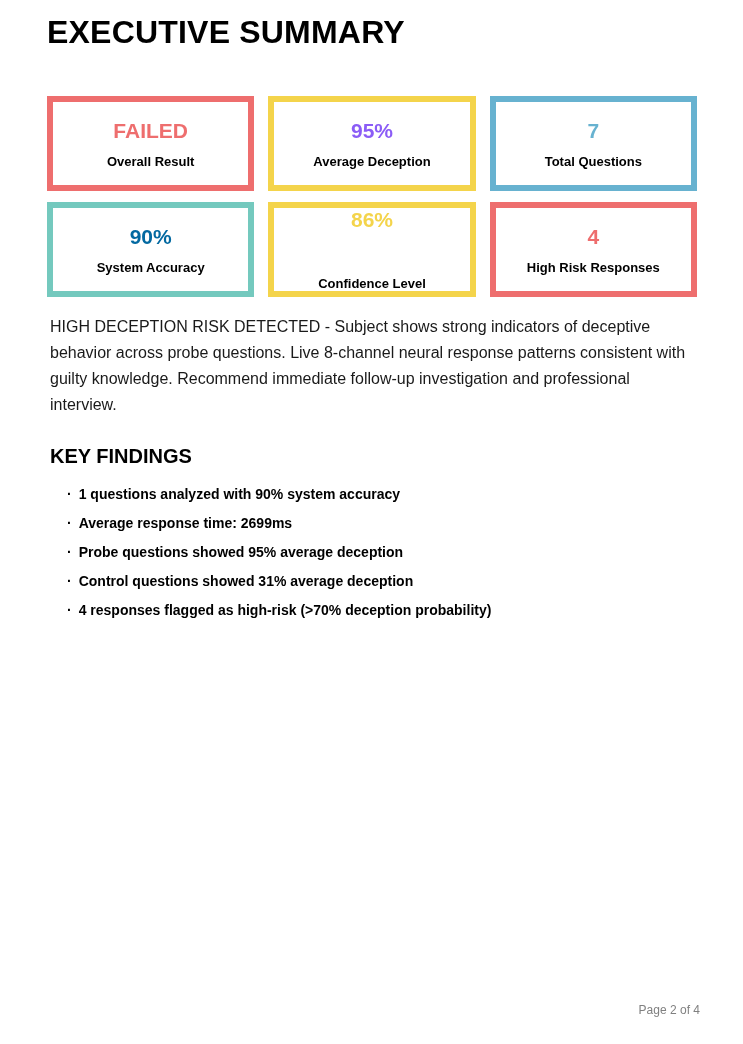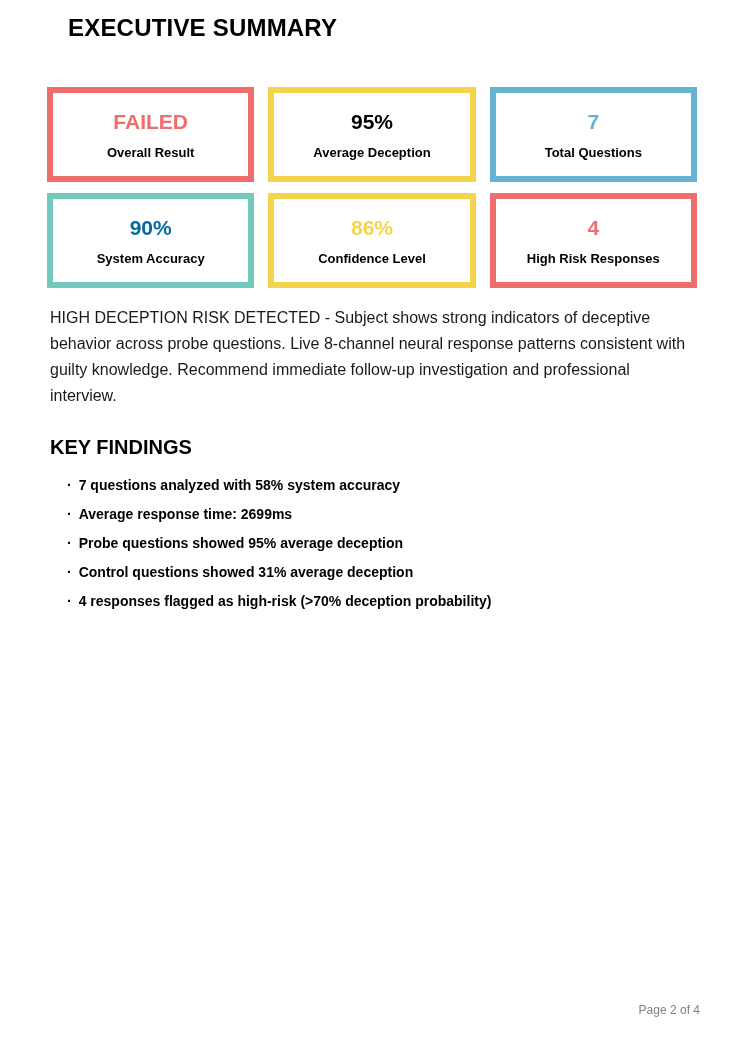--- a/index.html
+++ b/index.html
@@ -11,25 +11,25 @@
     font-family: "Liberation Sans", sans-serif;
     color: #1a1a1a;
     overflow: hidden;
   }
   .page {
     padding: 14px 46px 0 47px;
     height: 100%;
     position: relative;
   }
   .report-title {
-    font-size: 24px;
+    font-size: 32px;
     font-weight: bold;
     letter-spacing: 0.2px;
     color: #000000;
-    margin-left: 21px;
+    margin-left: 0;
   }
   .stats-grid {
     margin-top: 45px;
     display: grid;
     grid-template-columns: repeat(3, 1fr);
     column-gap: 14px;
     row-gap: 11px;
   }
   .stat-card {
     height: 95px;
@@ -102,54 +102,54 @@
   <h1 class="report-title">EXECUTIVE SUMMARY</h1>
 
   <div class="stats-grid">
 
     <div class="stat-card" style="border-color: rgb(238, 110, 110);">
       <div class="stat-value" style="color: rgb(238, 110, 110);">FAILED</div>
       <div class="stat-label">Overall Result</div>
     </div>
 
     <div class="stat-card" style="border-color: rgb(244, 212, 75);">
-      <div class="stat-value" style="color: #000000;">95%</div>
+      <div class="stat-value" style="color: #8b5cf6;">95%</div>
       <div class="stat-label">Average Deception</div>
     </div>
 
     <div class="stat-card" style="border-color: rgb(103, 178, 208);">
       <div class="stat-value" style="color: rgb(103, 178, 208);">7</div>
       <div class="stat-label">Total Questions</div>
     </div>
 
     <div class="stat-card" style="border-color: rgb(116, 201, 190);">
       <div class="stat-value" style="color: #0369a1;">90%</div>
       <div class="stat-label">System Accuracy</div>
     </div>
 
-    <div class="stat-card" style="border-color: rgb(244, 212, 75);">
+    <div class="stat-card" style="border-color: rgb(244, 212, 75); justify-content: space-between;">
       <div class="stat-value" style="color: rgb(244, 212, 75);">86%</div>
       <div class="stat-label">Confidence Level</div>
     </div>
 
     <div class="stat-card" style="border-color: rgb(238, 110, 110);">
       <div class="stat-value" style="color: rgb(238, 110, 110);">4</div>
       <div class="stat-label">High Risk Responses</div>
     </div>
 
   </div>
 
 
   <p class="assessment-body">HIGH DECEPTION RISK DETECTED - Subject shows strong indicators of deceptive behavior across probe questions. Live 8-channel neural response patterns consistent with guilty knowledge. Recommend immediate follow-up investigation and professional interview.</p>
 
   <h2 class="section-heading findings-heading">KEY FINDINGS</h2>
 
   <ul class="findings-list">
     <li class="findings-item">
-      <span class="bullet-glyph">·</span><span>7 questions analyzed with 58% system accuracy</span>
+      <span class="bullet-glyph">·</span><span>1 questions analyzed with 90% system accuracy</span>
     </li>
     <li class="findings-item">
       <span class="bullet-glyph">·</span><span>Average response time: 2699ms</span>
     </li>
     <li class="findings-item">
       <span class="bullet-glyph">·</span><span>Probe questions showed 95% average deception</span>
     </li>
     <li class="findings-item">
       <span class="bullet-glyph">·</span><span>Control questions showed 31% average deception</span>
     </li>

